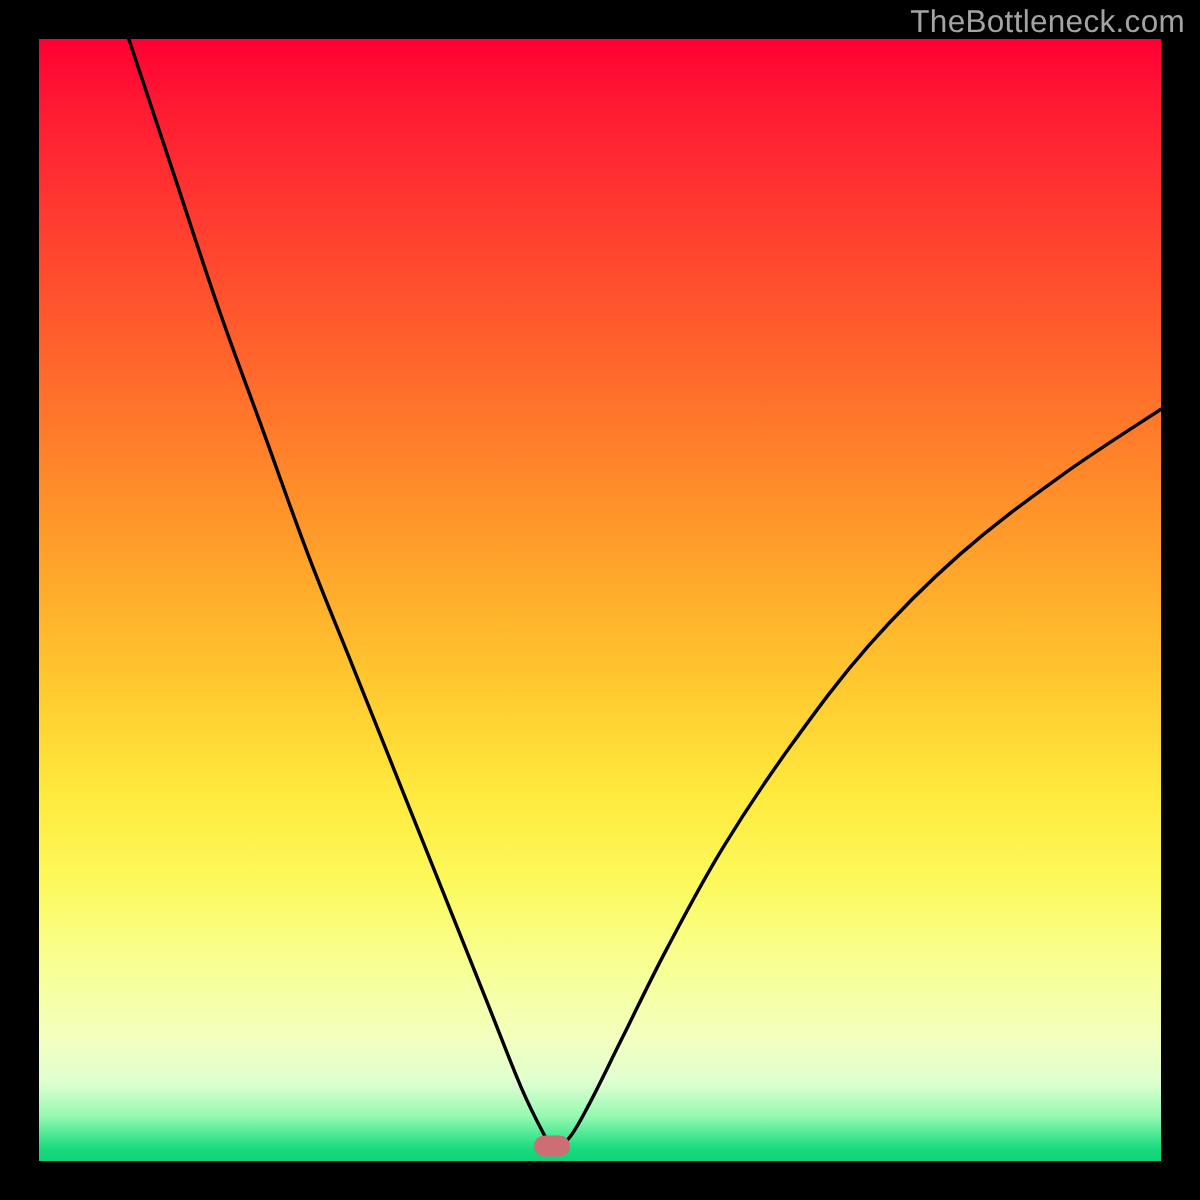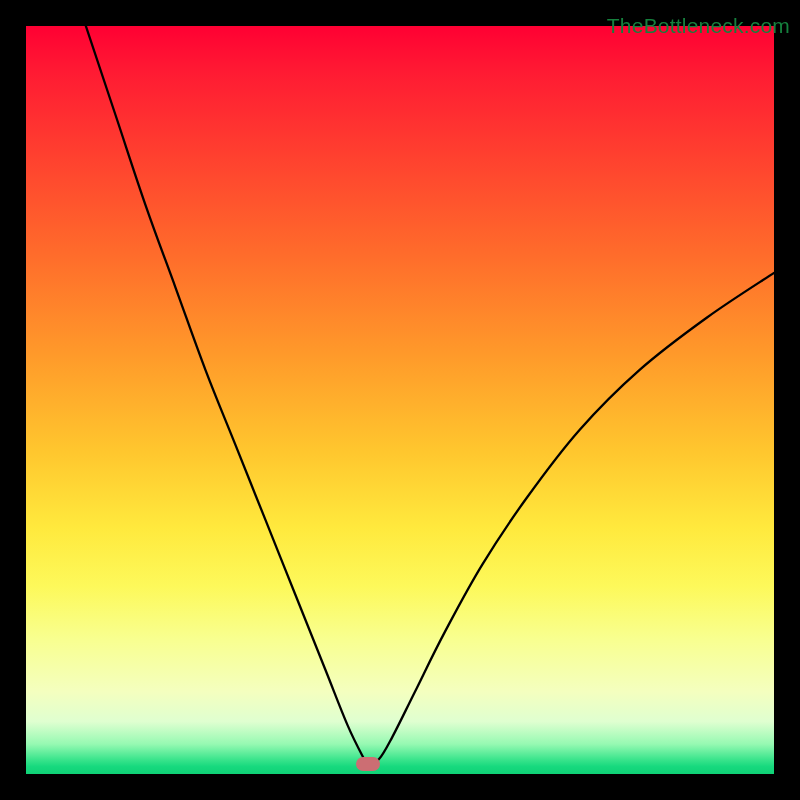--- a/index.html
+++ b/index.html
@@ -62,23 +62,23 @@
     height: 100%;
   }
   .curve-path {
     fill: none;
     stroke: #000;
     stroke-width: 2.3;
     stroke-linecap: round;
   }
   .watermark {
     position: absolute;
-    top: 14px;
+    top: 3px;
     right: 10px;
-    color: #15803d;
+    color: #a3a3a3;
     font-size: 21px;
     font-weight: 500;
     letter-spacing: 0.2px;
     user-select: none;
   }
 </style>
 </head>
 <body>
 
 <div class="outer">

